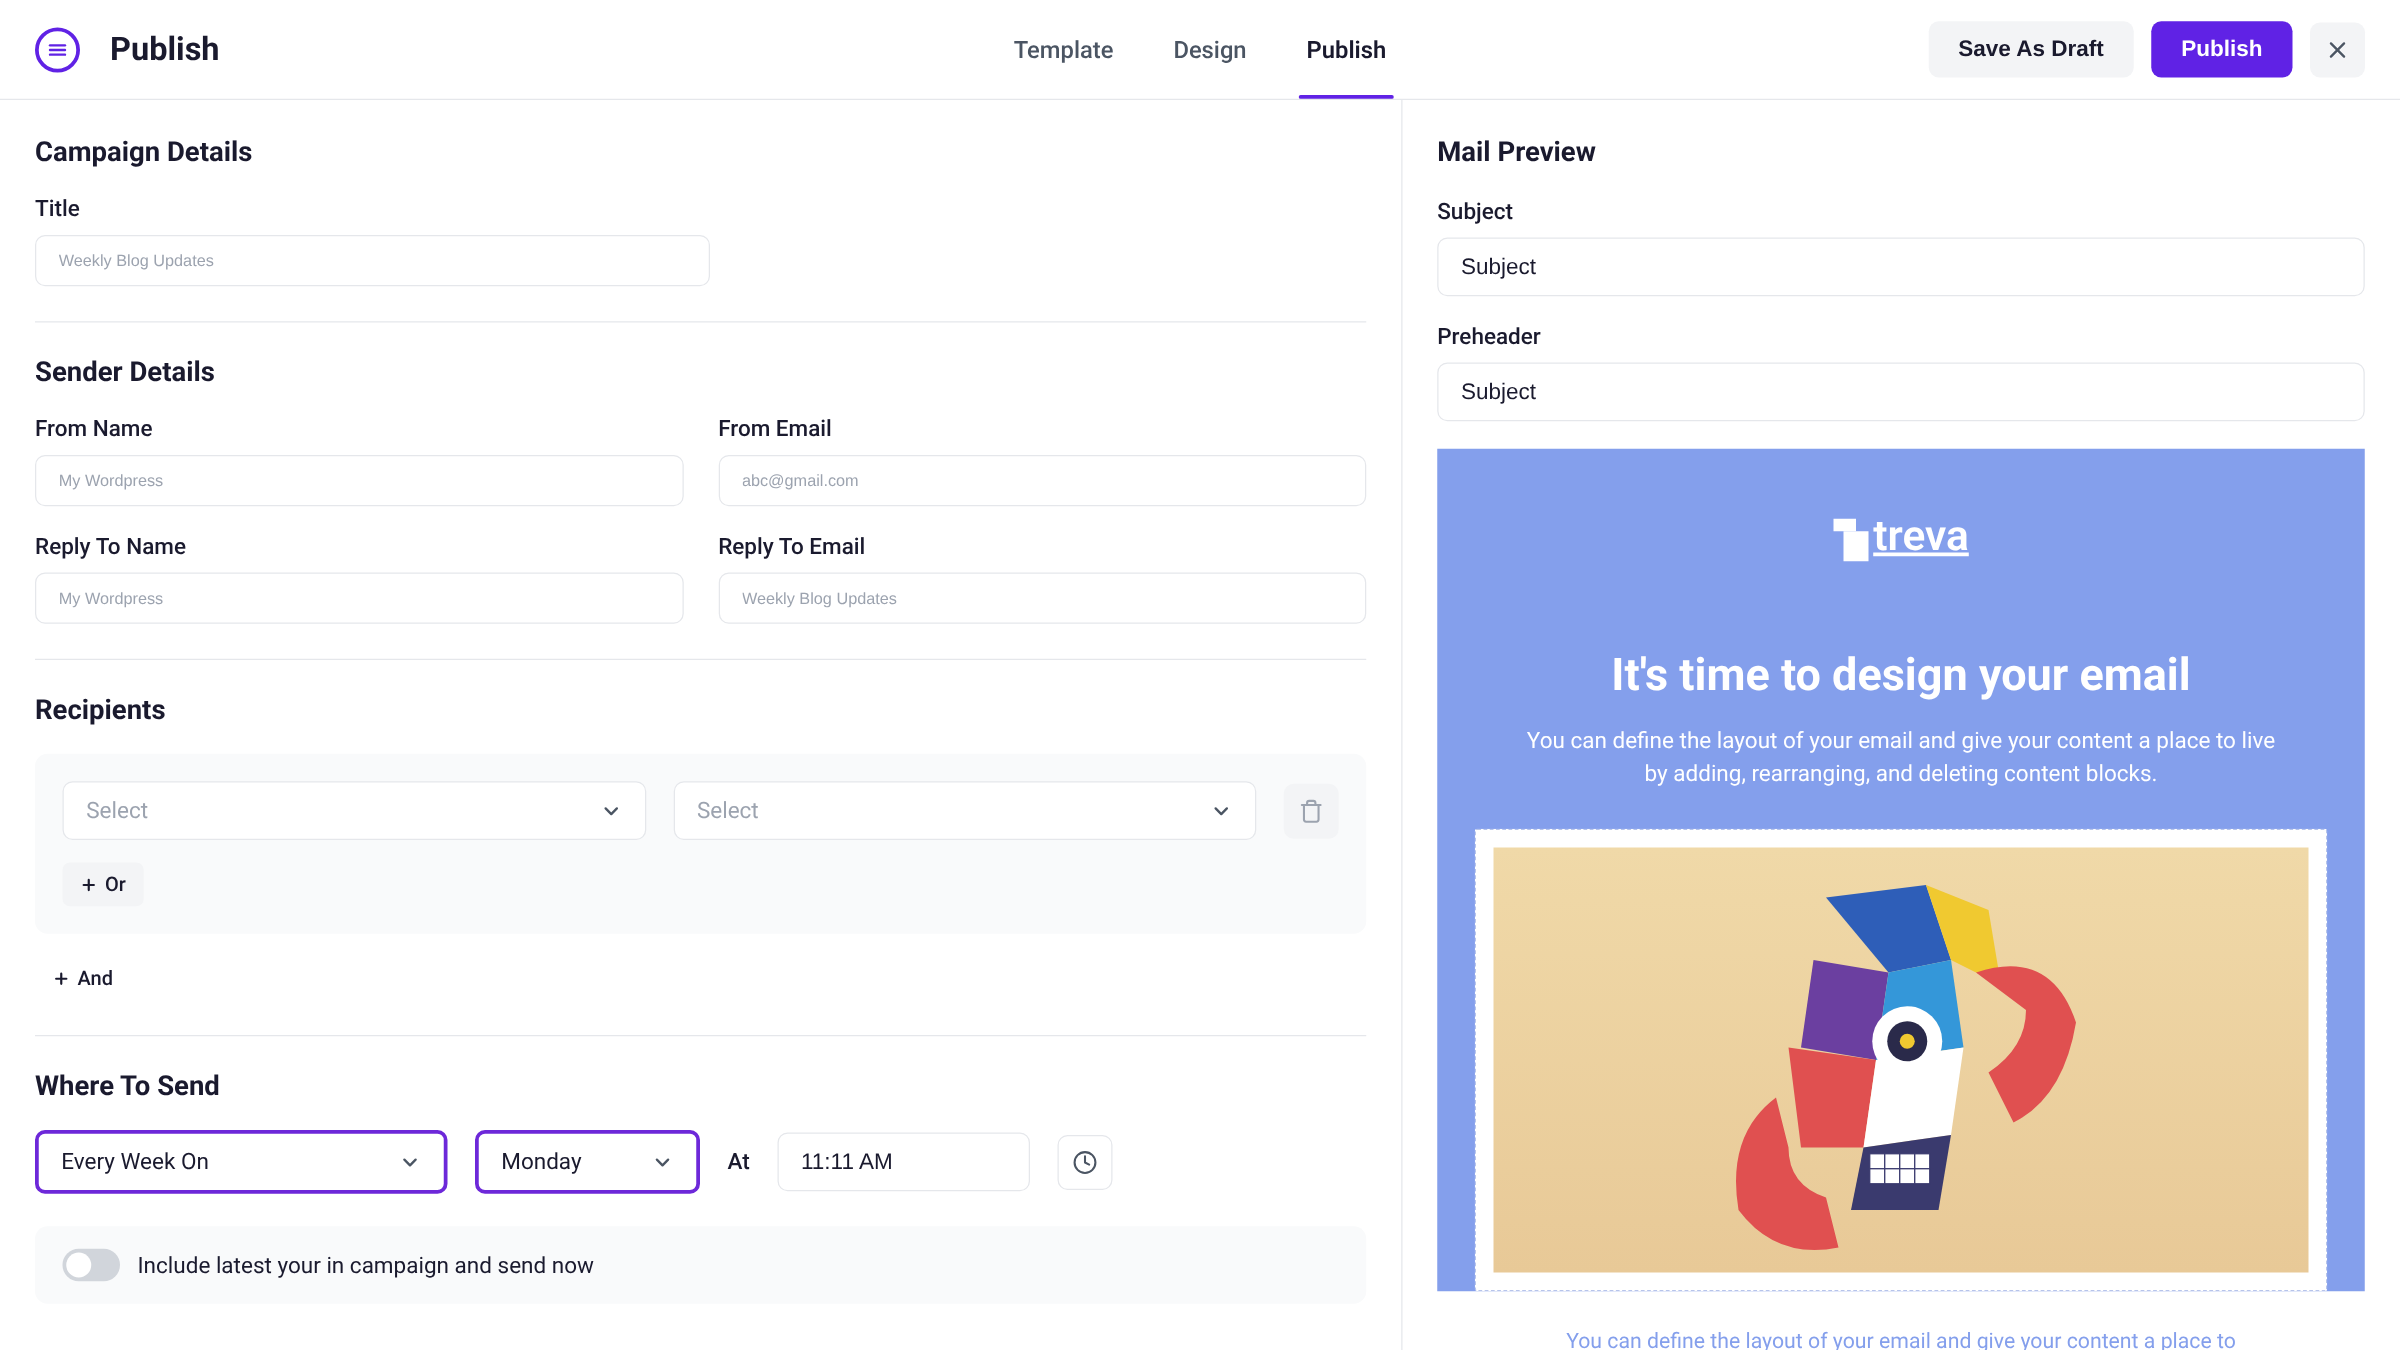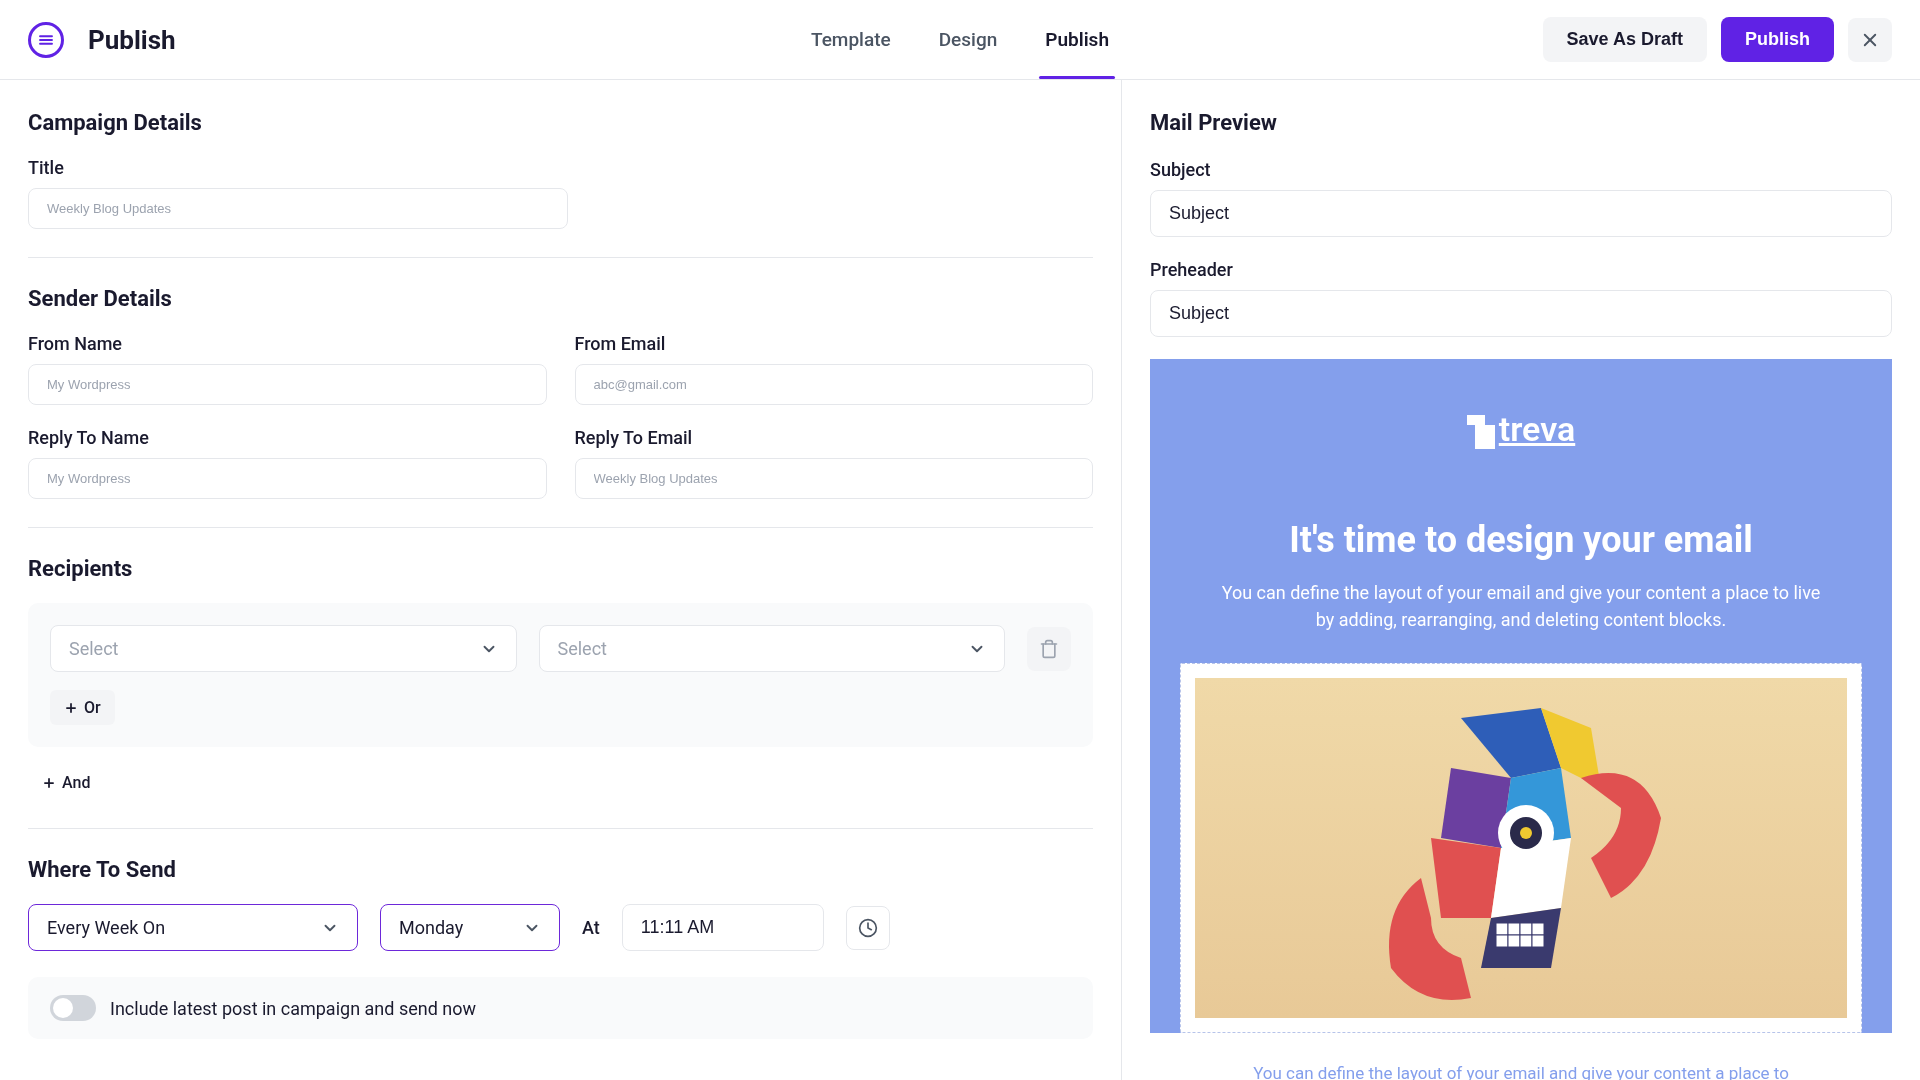--- a/index.html
+++ b/index.html
@@ -42,21 +42,21 @@
 .recipients-box { background: #f9fafb; border-radius: 10px; padding: 22px; }
 .recipients-row { display: flex; gap: 22px; align-items: center; }
 .select { flex: 1; padding: 12px 18px; border: 1px solid #e5e7eb; border-radius: 8px; font-size: 18px; background: #fff; color: #9ca3af; display: flex; justify-content: space-between; align-items: center; cursor: pointer; }
 .select-icon { color: #4b5563; }
 .delete-btn { width: 44px; height: 44px; border-radius: 8px; background: #f3f4f6; display: flex; align-items: center; justify-content: center; color: #9ca3af; cursor: pointer; }
 .add-chip { display: inline-flex; align-items: center; gap: 6px; padding: 8px 14px; background: #f3f4f6; border-radius: 6px; font-size: 16px; font-weight: 500; color: #1a1a2e; cursor: pointer; margin-top: 18px; }
 .add-chip-outer { display: inline-flex; align-items: center; gap: 6px; padding: 8px 14px; border-radius: 6px; font-size: 16px; font-weight: 500; color: #1a1a2e; cursor: pointer; margin-top: 18px; }
 
 
 .schedule-row { display: flex; gap: 22px; align-items: center; }
-.schedule-select { padding: 12px 18px; border: 1px solid #6d28d9; border-radius: 8px; font-size: 18px; background: #fff; color: #1a1a2e; display: flex; justify-content: space-between; align-items: center; gap: 50px; cursor: pointer; min-width: 180px; }
+.schedule-select { padding: 12px 18px; border: 3px solid #6d28d9; border-radius: 8px; font-size: 18px; background: #fff; color: #1a1a2e; display: flex; justify-content: space-between; align-items: center; gap: 50px; cursor: pointer; min-width: 180px; }
 .at-label { font-size: 18px; color: #1a1a2e; font-weight: 500; }
 .time-input { padding: 12px 18px; border: 1px solid #e5e7eb; border-radius: 8px; font-size: 18px; background: #fff; color: #1a1a2e; width: 202px; }
 .clock-btn { width: 44px; height: 44px; border: 1px solid #e5e7eb; border-radius: 8px; display: flex; align-items: center; justify-content: center; color: #4b5563; cursor: pointer; }
 
 
 .toggle-row { display: flex; align-items: center; gap: 14px; background: #f9fafb; border-radius: 10px; padding: 18px 22px; }
 .toggle { width: 46px; height: 26px; background: #d1d5db; border-radius: 13px; position: relative; cursor: pointer; }
 .toggle::after { content: ''; position: absolute; width: 20px; height: 20px; background: #fff; border-radius: 50%; top: 3px; left: 3px; }
 .toggle-label { font-size: 18px; color: #1a1a2e; }
 
@@ -206,21 +206,21 @@
         <input class="time-input" value="11:11 AM" style="">
         <div class="clock-btn">
           <svg width="20" height="20" viewBox="0 0 24 24" fill="none" stroke="currentColor" stroke-width="2" stroke-linecap="round" stroke-linejoin="round">
               <circle cx="12" cy="12" r="10"></circle>
               <polyline points="12 6 12 12 16 14"></polyline>
             </svg>
         </div>
       </div>
       <div class="toggle-row">
         <div class="toggle"></div>
-        <span class="toggle-label">Include latest post in campaign and send now</span>
+        <span class="toggle-label">Include latest your in campaign and send now</span>
       </div>
     </div>
 
   </div>
 
   <div class="right-panel">
     <div class="preview-title">Mail Preview</div>
 
     <div class="preview-field">
       <label class="field-label">Subject</label>

